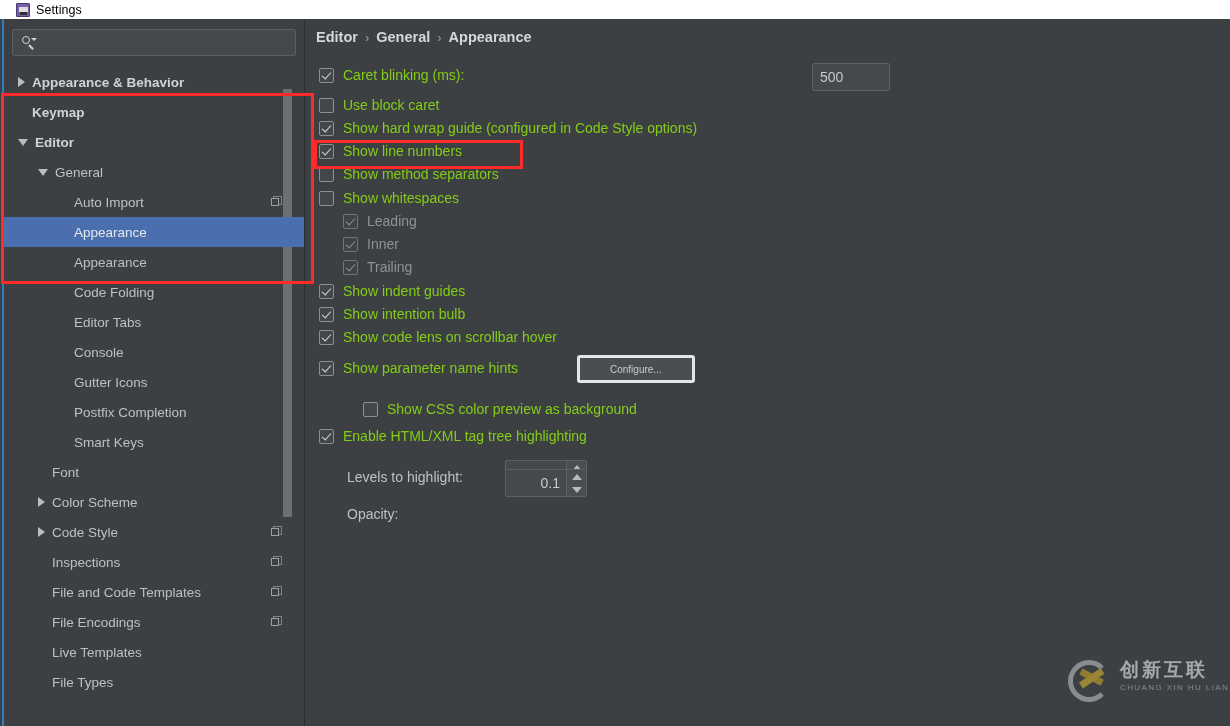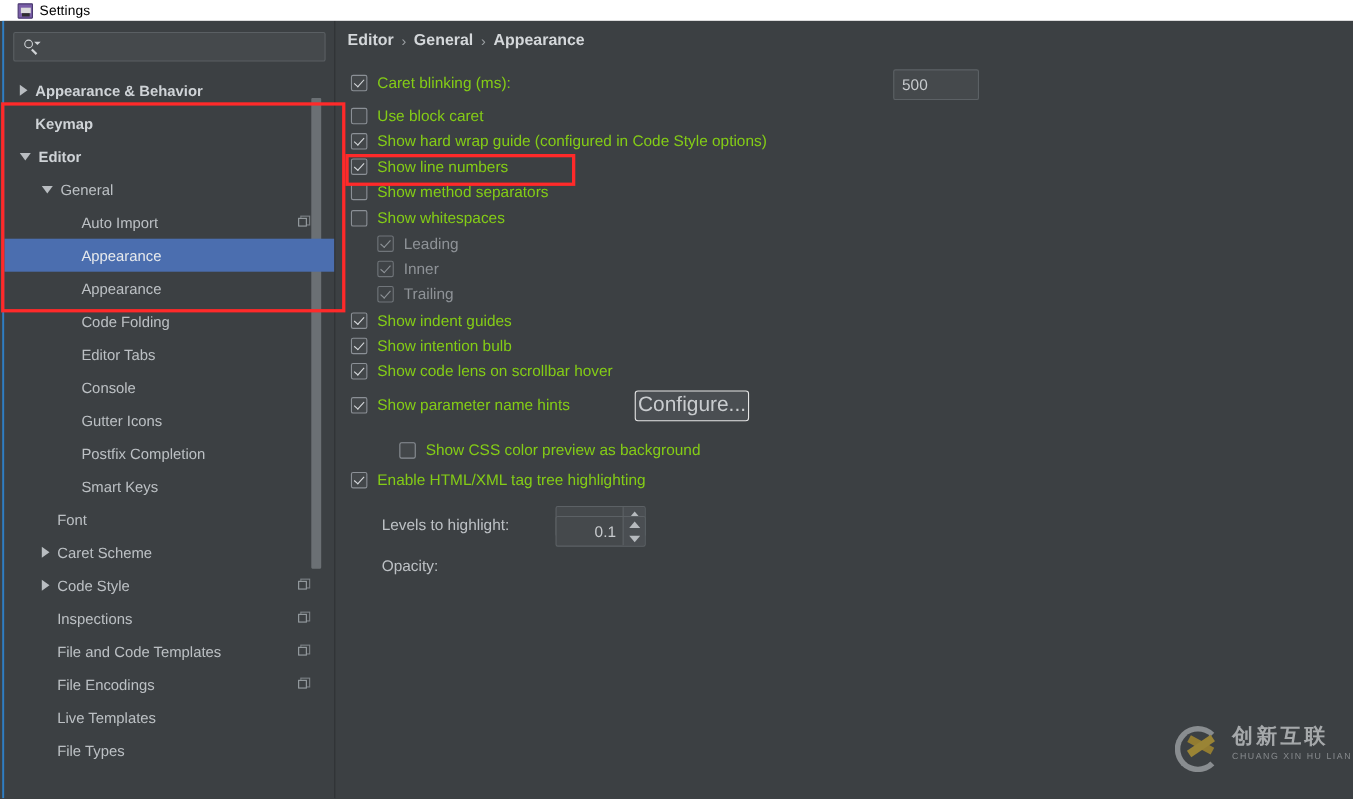--- a/index.html
+++ b/index.html
@@ -219,26 +219,26 @@
     color: #c7cacd;
     font-size: 14px;
     font-family: "Liberation Sans", sans-serif;
     padding: 0 7px;
     outline: none;
   }
 
   .btn {
     height: 28px;
     background: #4a4e52;
-    border: 1px solid #e5e5e5;
+    border: 3px solid #e5e5e5;
     border-radius: 3px;
     color: #c9cccf;
-    font-size: 19px;
+    font-size: 10px;
     font-family: "Liberation Sans", sans-serif;
-    padding: 0 2px;
+    padding: 0 30px;
     cursor: pointer;
   }
 
   .spinner {
     display: flex; align-items: stretch;
     width: 82px; height: 28px;
     border: 1px solid #5c6165;
     border-radius: 2px;
     background: #45494c;
     overflow: hidden;
@@ -403,21 +403,21 @@
         <div class="tree-row" style="padding-left: 56px;">
           <span class="arrow none"></span>
           <span>Smart Keys</span>
         </div>
         <div class="tree-row" style="padding-left: 34px;">
           <span class="arrow none"></span>
           <span>Font</span>
         </div>
         <div class="tree-row" style="padding-left: 34px;">
           <span class="arrow right"></span>
-          <span>Caret Scheme</span>
+          <span>Color Scheme</span>
         </div>
         <div class="tree-row" style="padding-left: 34px;">
           <span class="arrow right"></span>
           <span>Code Style</span>
           <span class="copy-icon">
             <span class="back"></span>
             <span class="front"></span>
           </span>
         </div>
         <div class="tree-row" style="padding-left: 34px;">

